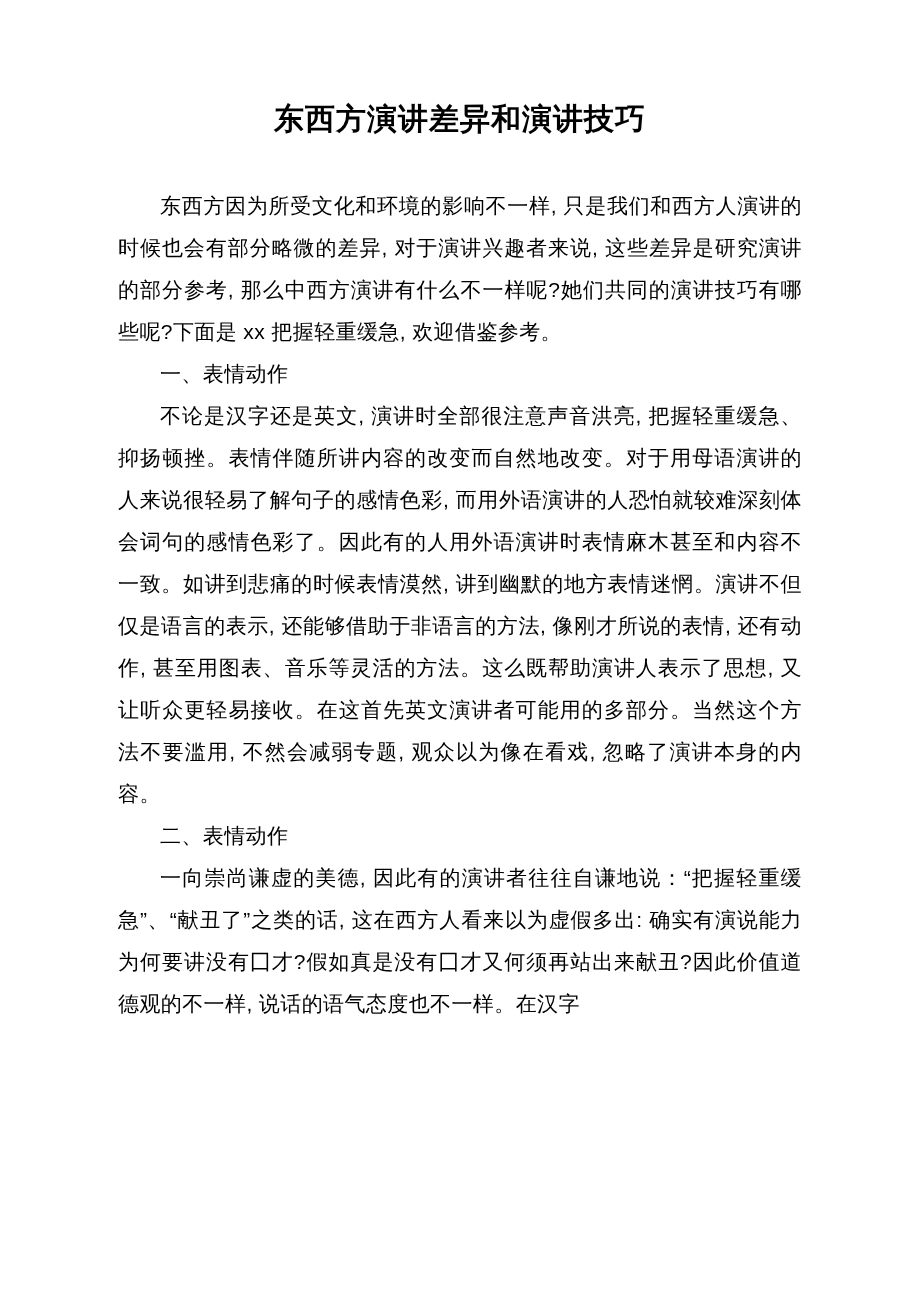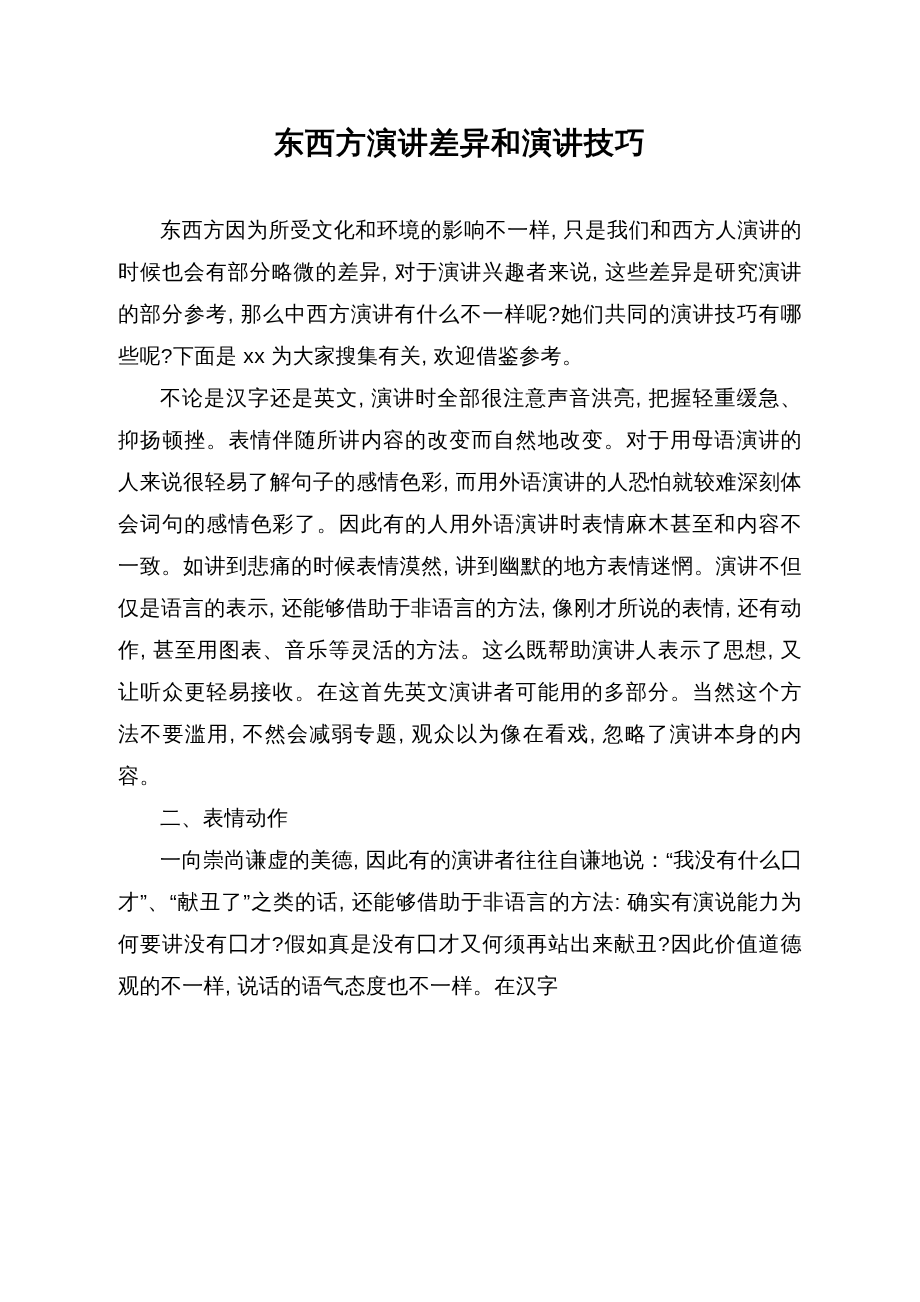--- a/index.html
+++ b/index.html
@@ -12,21 +12,21 @@
     background: #ffffff;
     font-family: "Liberation Sans", sans-serif;
     color: #000000;
     overflow: hidden;
   }
   .page {
     position: relative;
     width: 920px;
     height: 1302px;
     box-sizing: border-box;
-    padding: 120px 118px 0 118px;
+    padding: 96px 118px 0 118px;
   }
   .doc-title {
     font-size: 30px;
     font-weight: bold;
     text-align: center;
     letter-spacing: 1px;
     line-height: 1.5;
     margin: 0 0 44px 0;
   }
   .body-text p {
@@ -41,18 +41,19 @@
   .body-text p.heading-line {
     text-indent: 2em;
   }
 </style>
 </head>
 <body>
 
 <div class="page">
   <h1 class="doc-title">东西方演讲差异和演讲技巧</h1>
   <div class="body-text">
-    <p>东西方因为所受文化和环境的影响不一样, 只是我们和西方人演讲的时候也会有部分略微的差异, 对于演讲兴趣者来说, 这些差异是研究演讲的部分参考, 那么中西方演讲有什么不一样呢?她们共同的演讲技巧有哪些呢?下面是 xx 为大家搜集有关, 欢迎借鉴参考。</p>
+    <p>东西方因为所受文化和环境的影响不一样, 只是我们和西方人演讲的时候也会有部分略微的差异, 对于演讲兴趣者来说, 这些差异是研究演讲的部分参考, 那么中西方演讲有什么不一样呢?她们共同的演讲技巧有哪些呢?下面是 xx 把握轻重缓急, 欢迎借鉴参考。</p>
+    <p class="heading-line">一、表情动作</p>
     <p>不论是汉字还是英文, 演讲时全部很注意声音洪亮, 把握轻重缓急、抑扬顿挫。表情伴随所讲内容的改变而自然地改变。对于用母语演讲的人来说很轻易了解句子的感情色彩, 而用外语演讲的人恐怕就较难深刻体会词句的感情色彩了。因此有的人用外语演讲时表情麻木甚至和内容不一致。如讲到悲痛的时候表情漠然, 讲到幽默的地方表情迷惘。演讲不但仅是语言的表示, 还能够借助于非语言的方法, 像刚才所说的表情, 还有动作, 甚至用图表、音乐等灵活的方法。这么既帮助演讲人表示了思想, 又让听众更轻易接收。在这首先英文演讲者可能用的多部分。当然这个方法不要滥用, 不然会减弱专题, 观众以为像在看戏, 忽略了演讲本身的内容。</p>
     <p class="heading-line">二、表情动作</p>
-    <p>一向崇尚谦虚的美德, 因此有的演讲者往往自谦地说：“我没有什么囗才”、“献丑了”之类的话, 还能够借助于非语言的方法: 确实有演说能力为何要讲没有囗才?假如真是没有囗才又何须再站出来献丑?因此价值道德观的不一样, 说话的语气态度也不一样。在汉字</p>
+    <p>一向崇尚谦虚的美德, 因此有的演讲者往往自谦地说：“把握轻重缓急”、“献丑了”之类的话, 这在西方人看来以为虚假多出: 确实有演说能力为何要讲没有囗才?假如真是没有囗才又何须再站出来献丑?因此价值道德观的不一样, 说话的语气态度也不一样。在汉字</p>
   </div>
 </div>
 
 </body></html>

